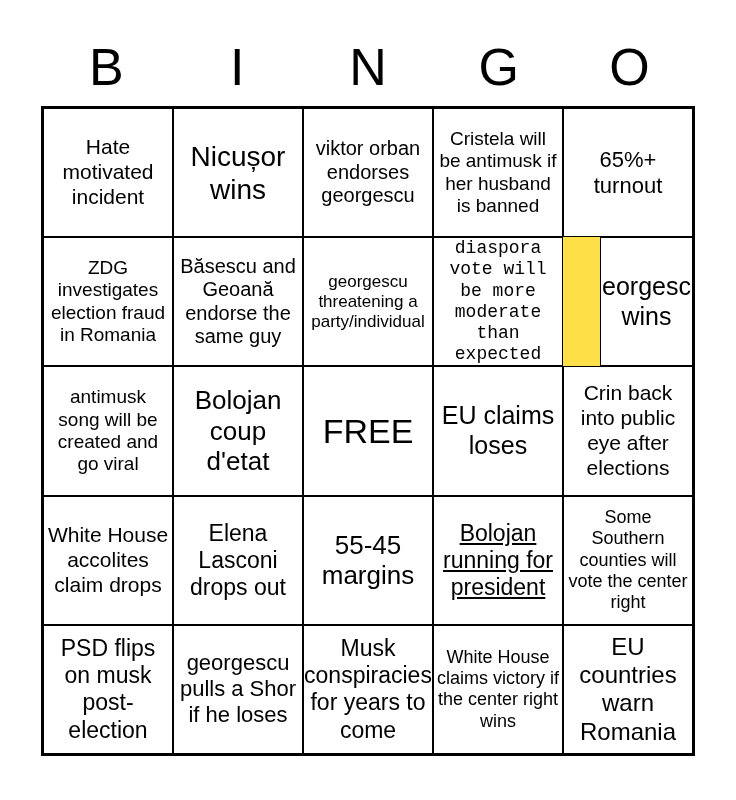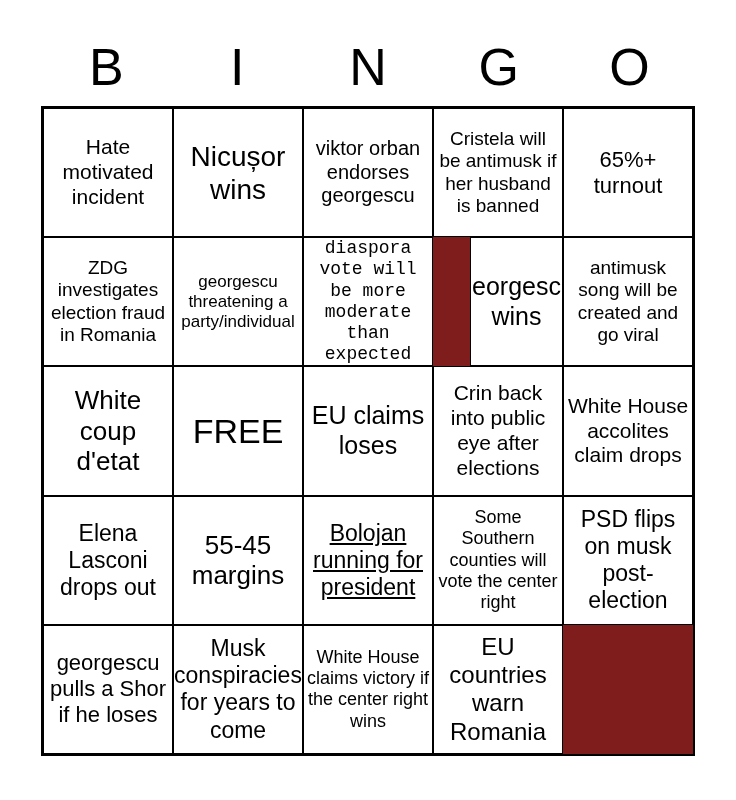--- a/index.html
+++ b/index.html
@@ -35,21 +35,21 @@
   .bingo-board {
     position: absolute;
     left: 41px;
     top: 106px;
     width: 650px;
     height: 646px;
     display: grid;
     grid-template-columns: repeat(5, 1fr);
     grid-template-rows: repeat(5, 1fr);
     border: 2px solid #000000;
-    background: #7f1d1d;
+    background: #fde047;
   }
   .cell {
     border: 1px solid #000000;
     display: flex;
     align-items: center;
     justify-content: center;
     text-align: center;
     padding: 2px 3px;
     line-height: 1.18;
     box-sizing: border-box;
@@ -69,25 +69,26 @@
   <div class="letter">O</div>
 </div>
 
 <div class="bingo-board">
     <div class="cell" style="font-size: 21px;">Hate motivated incident</div>
     <div class="cell" style="font-size: 28px;">Nicușor wins</div>
     <div class="cell" style="font-size: 20px;">viktor orban endorses georgescu</div>
     <div class="cell" style="font-size: 19px;">Cristela will be antimusk if her husband is banned</div>
     <div class="cell" style="font-size: 22px;">65%+ turnout</div>
     <div class="cell" style="font-size: 19px;">ZDG investigates election fraud in Romania</div>
+    <div class="cell" style="font-size: 20px;">Băsescu and Geoană endorse the same guy</div>
     <div class="cell" style="font-size: 17px;">georgescu threatening a party/individual</div>
     <div class="cell" style="font-size: 18px; font-family: Liberation Mono, monospace;">diaspora vote will be more moderate than expected</div>
     <div class="cell" style="font-size: 25px; margin-left: 37px;">georgescu wins</div>
     <div class="cell" style="font-size: 19px;">antimusk song will be created and go viral</div>
-    <div class="cell" style="font-size: 26px;">White coup d'etat</div>
+    <div class="cell" style="font-size: 26px;">Bolojan coup d'etat</div>
     <div class="cell" style="font-size: 34px;">FREE</div>
     <div class="cell" style="font-size: 25px;">EU claims loses</div>
     <div class="cell" style="font-size: 21px;">Crin back into public eye after elections</div>
     <div class="cell" style="font-size: 21px;">White House accolites claim drops</div>
     <div class="cell" style="font-size: 23px;">Elena Lasconi drops out</div>
     <div class="cell" style="font-size: 26px;">55-45 margins</div>
     <div class="cell" style="font-size: 23px; text-decoration: underline;">Bolojan running for president</div>
     <div class="cell" style="font-size: 18px;">Some Southern counties will vote the center right</div>
     <div class="cell" style="font-size: 23px;">PSD flips on musk post-election</div>
     <div class="cell" style="font-size: 22px;">georgescu pulls a Shor if he loses</div>

